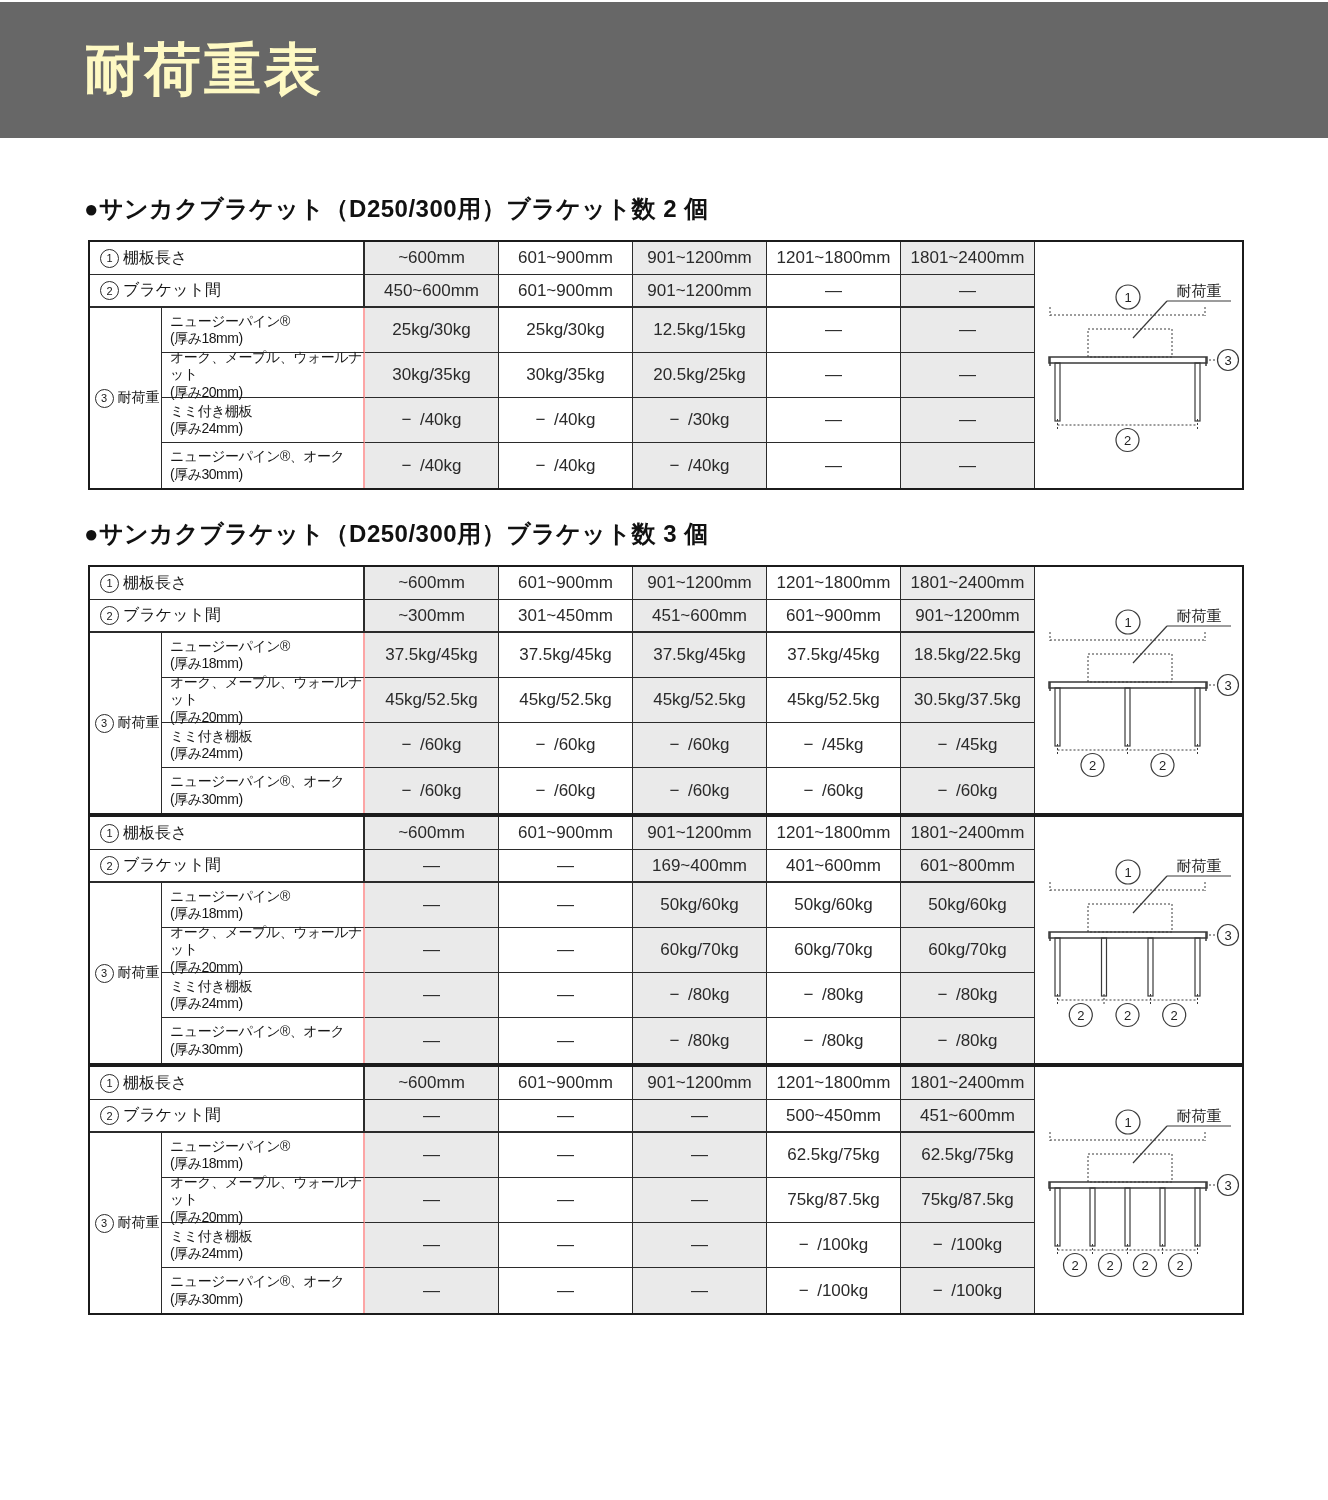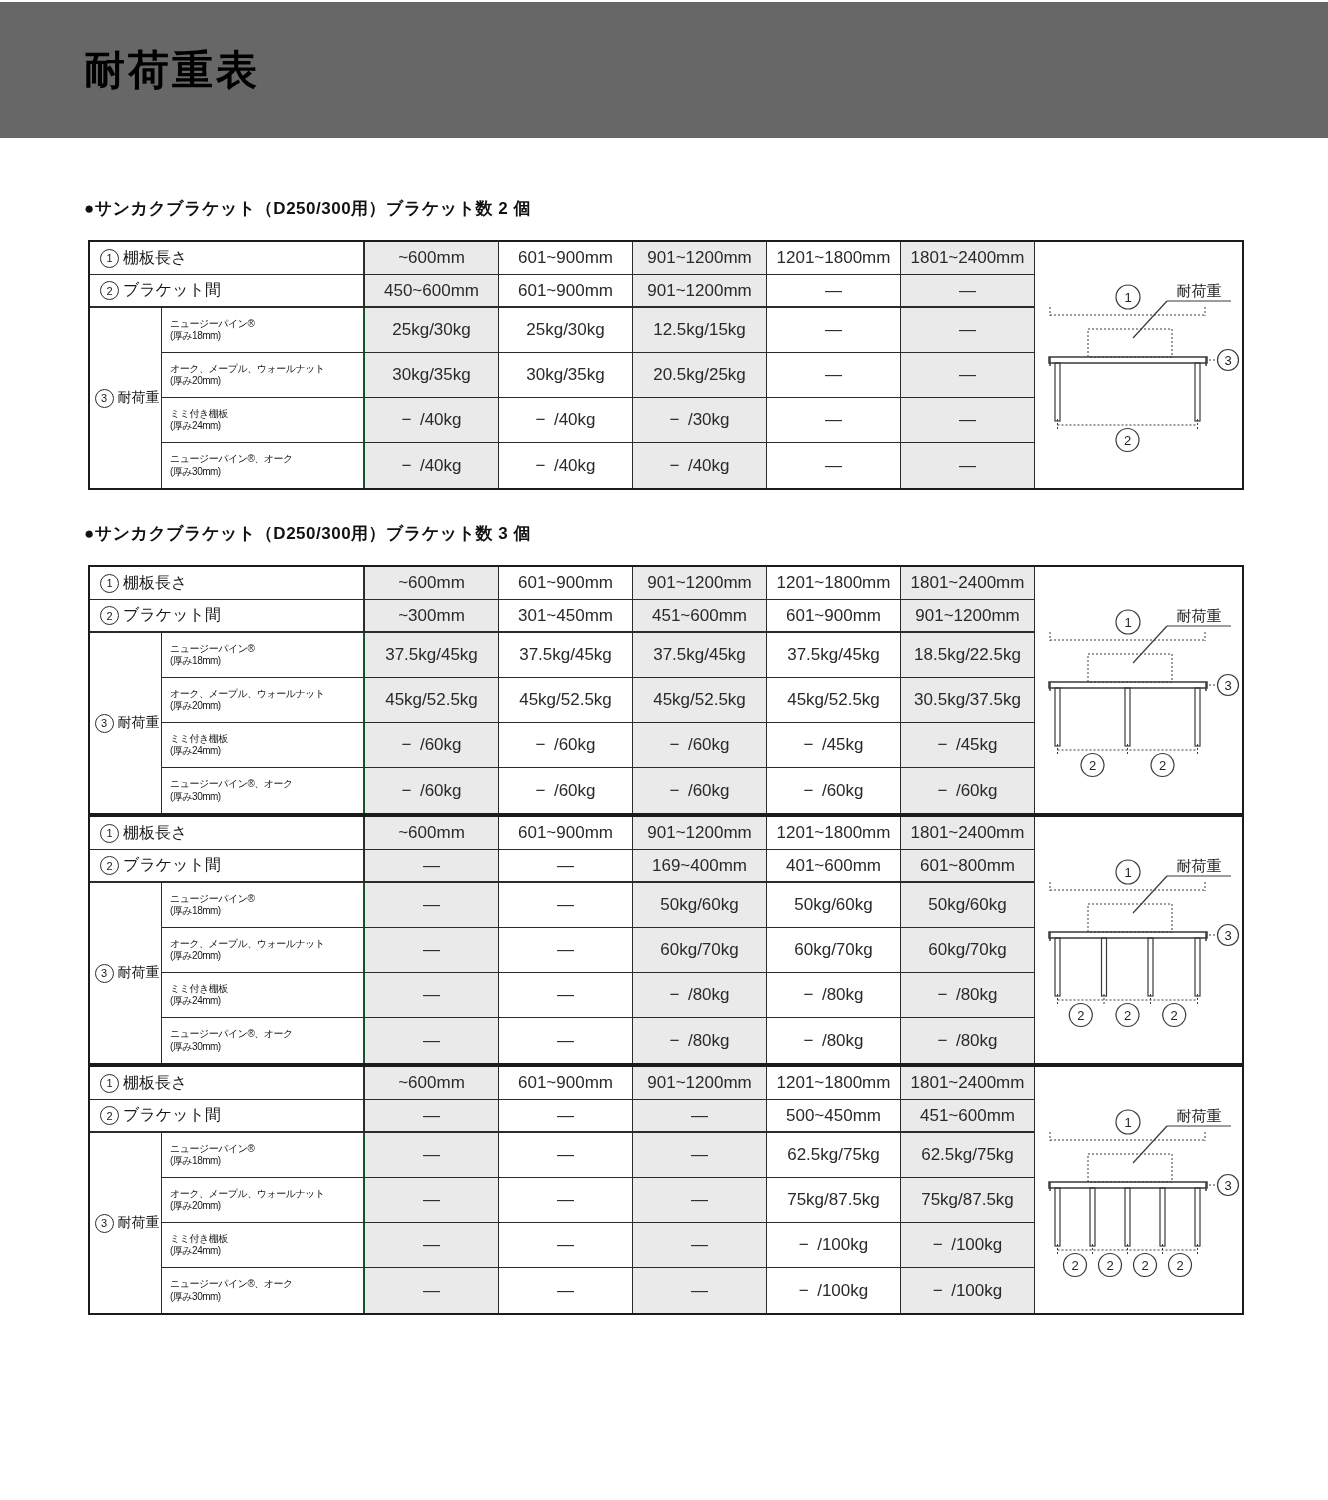--- a/index.html
+++ b/index.html
@@ -2,43 +2,43 @@
 <html><head>
 <meta charset="utf-8">
 <style>
   html,body { margin:0; padding:0; }
   body {
     width:1328px; height:1500px; background:#ffffff;
     font-family:"Liberation Sans","DejaVu Sans",sans-serif;
     color:#1e1e1e; overflow:hidden;
   }
   .banner { margin-top:2px; height:136px; background:#676767; display:flex; align-items:center; }
-  .banner h1 { margin:0 0 0 84px; color:#000000; font-size:41px; font-weight:bold; letter-spacing:3px; }
-
-  .section-title { font-size:17px; font-weight:600; letter-spacing:0.5px; color:#111;
+  .banner h1 { margin:0 0 0 84px; color:#fef9c3; font-size:57px; font-weight:bold; letter-spacing:3px; }
+
+  .section-title { font-size:24px; font-weight:600; letter-spacing:0.5px; color:#111;
                    margin:26px 0 13px 84px; line-height:36px; height:36px; }
   .section.first .section-title { margin-top:53px; }
 
   .tbl { position:relative; margin-left:88px; width:1156px; height:250px;
          border:2px solid #1b1b1b; box-sizing:border-box; background:#fff; }
   .r { display:flex; width:945px; }
   .r.hr { height:33px; }
   .r.mr { height:45px; }
   .c { box-sizing:border-box; border-right:1px solid #2b2b2b; border-bottom:1px solid #2b2b2b;
        display:flex; align-items:center; justify-content:center; font-size:17px; color:#2a2a2a; }
   .g { background:#eaeaea; }
   .d { width:134px; }
   .lbl { width:275px; justify-content:flex-start; padding-left:10px; font-size:16px;
          border-right:2px solid #2b2b2b; color:#171717; }
   .r2 .c { border-bottom-width:2px; }
   .mat { display:flex; }
   .loadlbl { width:72px; height:180px; border-right:1px solid #2b2b2b; border-bottom:none;
              font-size:14px; padding-left:3px; color:#171717; }
   .matlbl { width:203px; flex-direction:column; align-items:flex-start; justify-content:center;
-            padding-left:8px; font-size:10px; line-height:1.22; border-right:2px solid #14532d;
+            padding-left:8px; font-size:14px; line-height:1.22; border-right:2px solid #fca5a5;
             letter-spacing:-0.5px; color:#171717; }
   .nb .c { border-bottom:none; }
   .cn { flex:none; display:inline-flex; width:17px; height:17px; border:1px solid #2b2b2b;
         border-radius:50%; align-items:center; justify-content:center; font-size:11px;
         margin-right:4px; background:#fff; }
   .loadlbl .cn, .lbl .cn { margin-right:4px; }
   .diag { position:absolute; left:945px; top:0; width:207px; height:246px; }
 </style>
 </head>
 <body>

